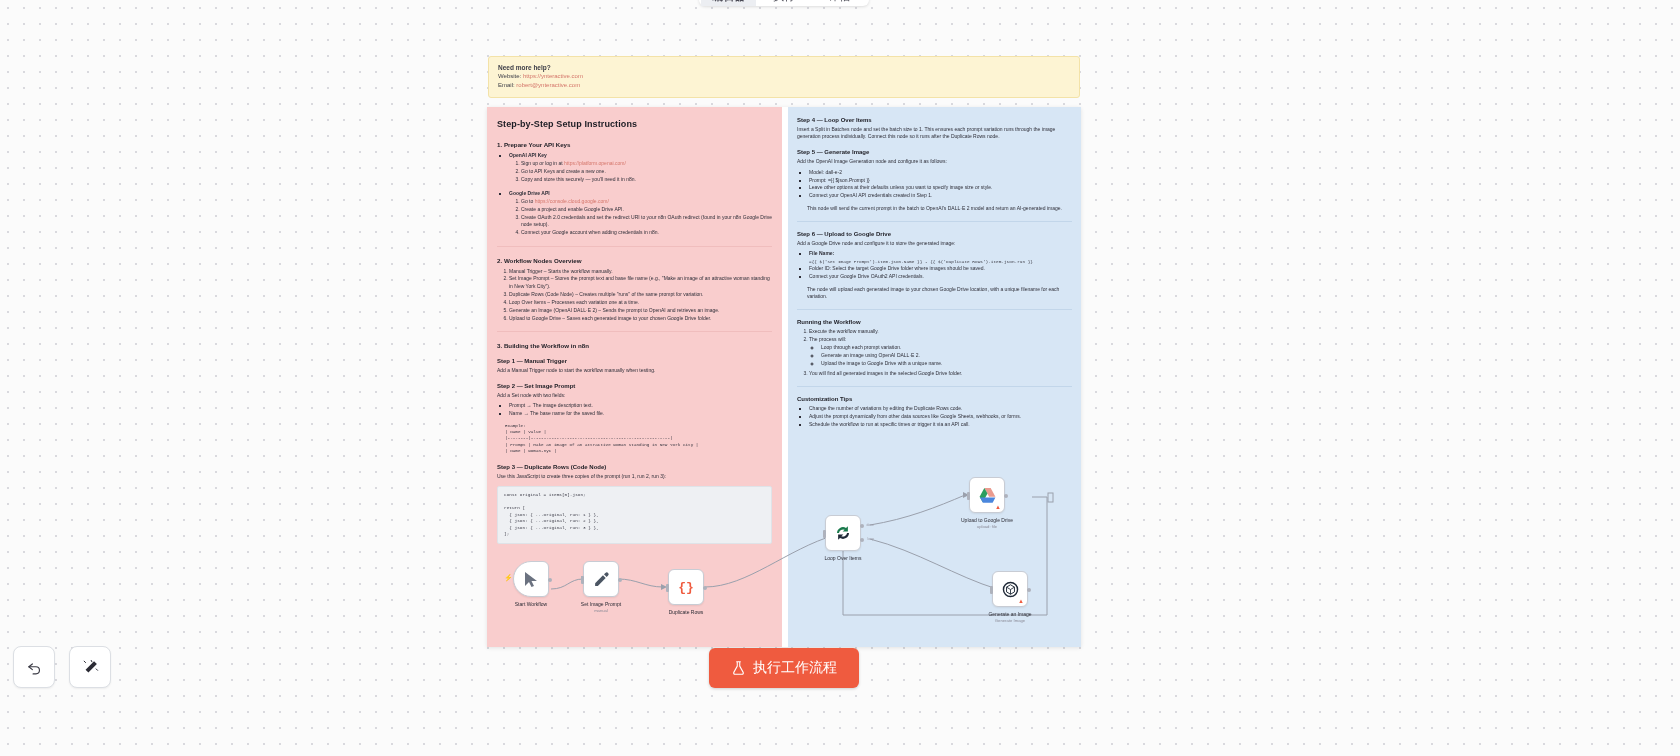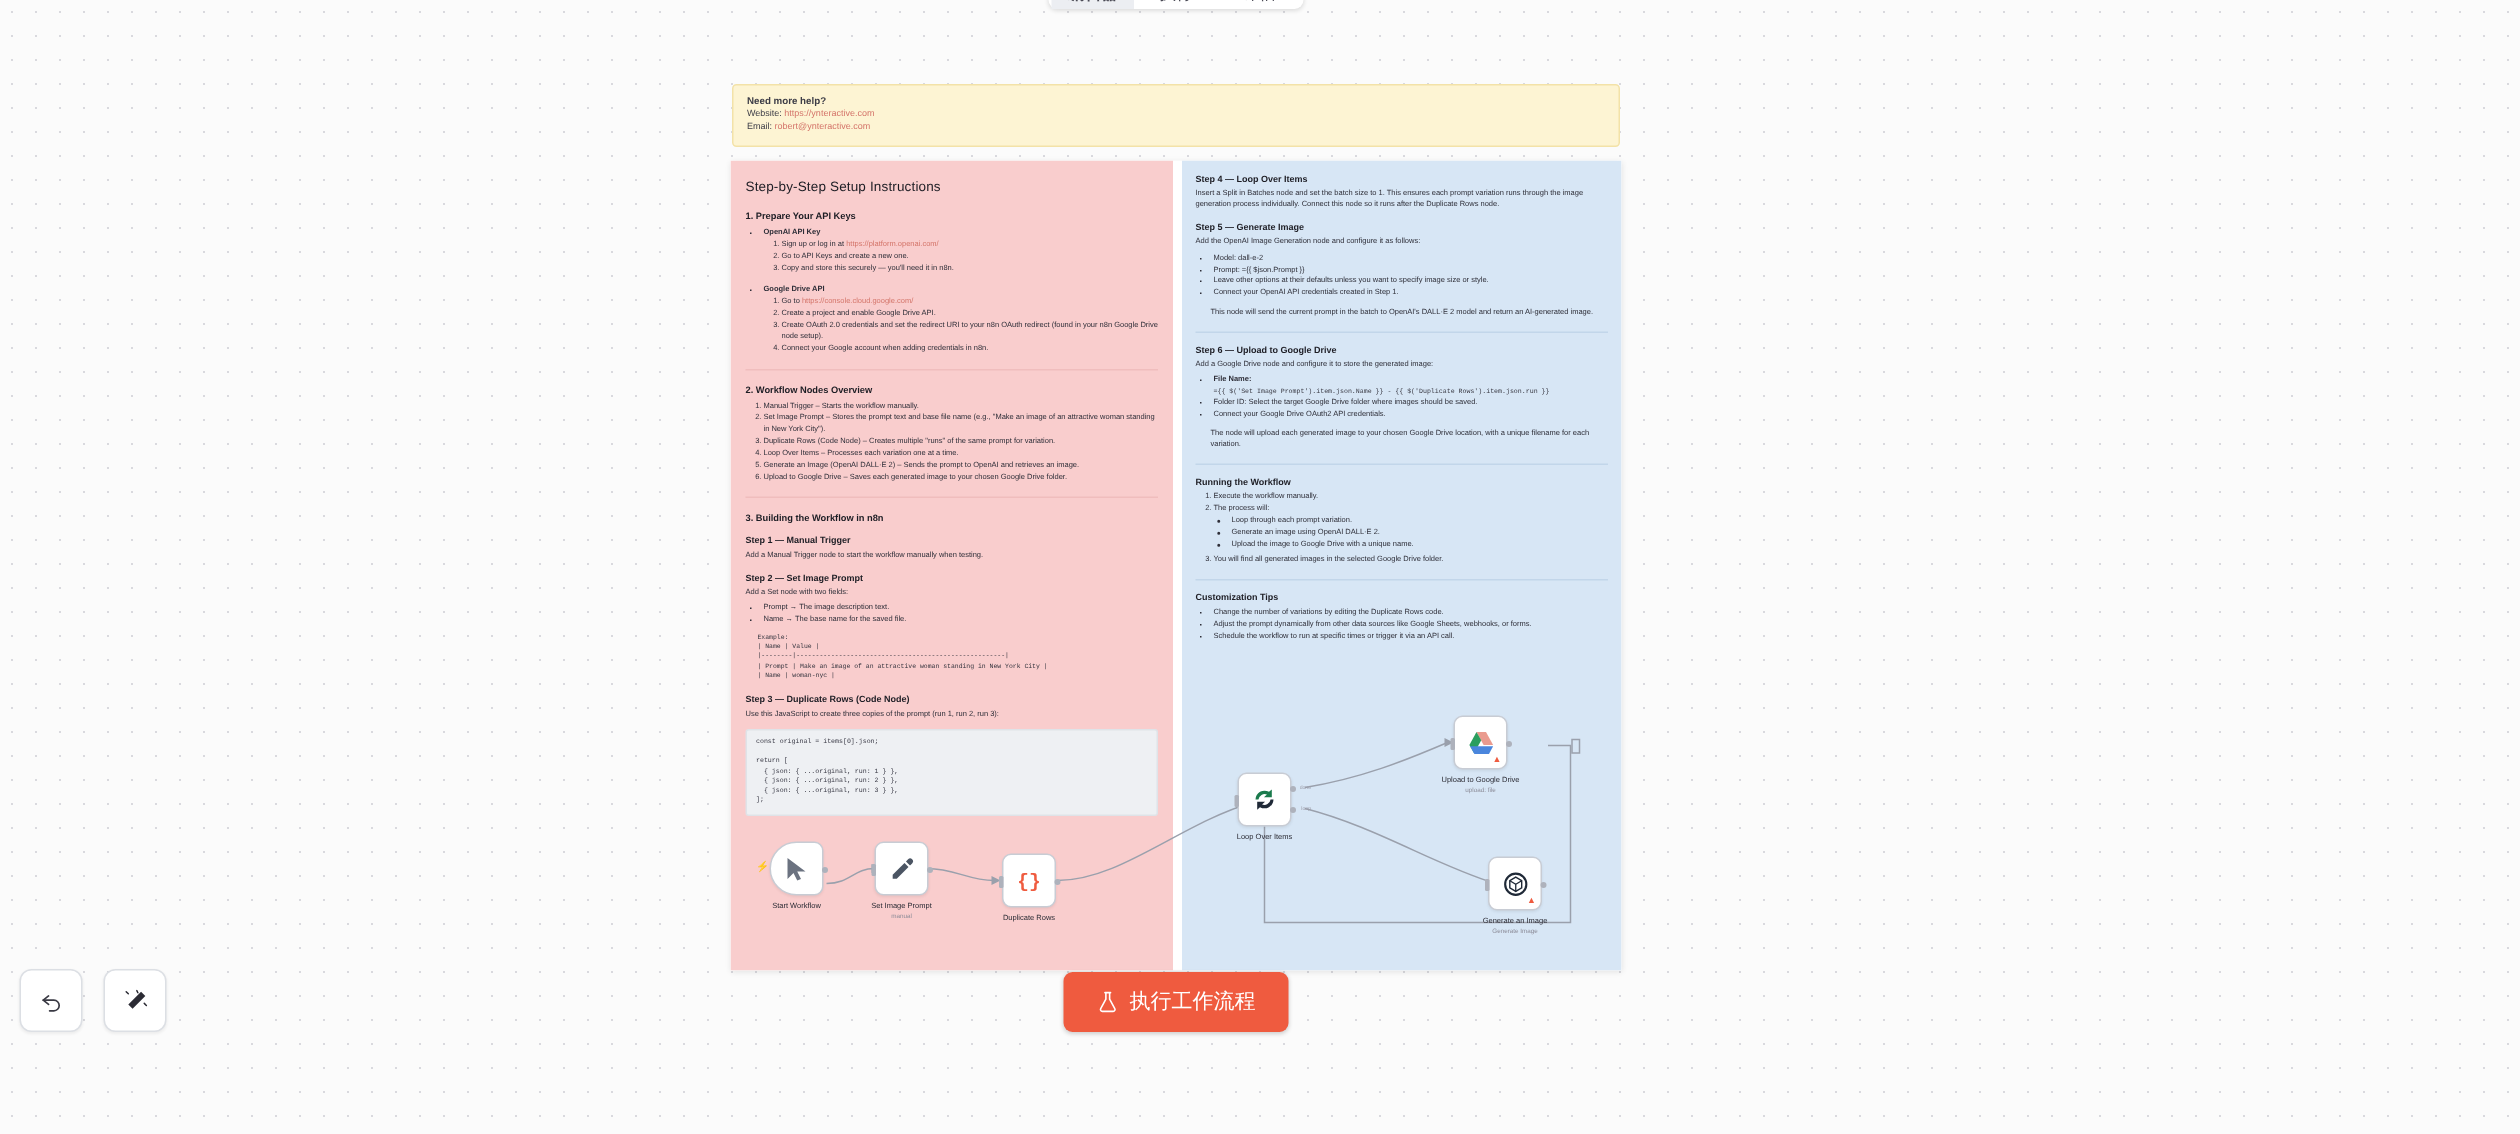--- a/index.html
+++ b/index.html
@@ -47,21 +47,21 @@
     position:absolute; left:0; top:0; width:295px; height:540px;
     background:#f9cdcd;
     padding:10px 8px 0 8px; overflow:hidden;
   }
   .panel-right{
     position:absolute; left:301px; top:0; width:293px; height:540px;
     background:#d7e6f5;
     padding:8px 7px 0 7px; overflow:hidden;
   }
 
-  h1.doc-title{ font-size:9px; font-weight:400; color:#1d1d24; margin:2px 0 12px 2px; letter-spacing:.1px;}
+  h1.doc-title{ font-size:9px; font-weight:700; color:#1d1d24; margin:2px 0 12px 2px; letter-spacing:.1px;}
   h2.sec{ font-size:6.2px; font-weight:700; color:#1d1d24; margin:10px 0 4px 2px;}
   h3.step{ font-size:6px; font-weight:700; color:#1d1d24; margin:9px 0 3px 2px;}
   .p{ font-size:5px; color:#2e2e38; line-height:7.2px; margin:0 0 3px 2px;}
   .b{ font-weight:700; }
   .lk{ color:#d4756a; }
   ul.l1, ol.l1{ margin:0 0 3px 0; padding-left:14px; }
   ul.l1 li, ol.l1 li{ font-size:5px; color:#2e2e38; line-height:7.4px; margin:0 0 .5px 0;}
   ol.l2, ul.l2{ margin:1px 0 2px 0; padding-left:12px; }
   ol.l2 li, ul.l2 li{ font-size:5px; line-height:7.4px; }
   ul.l1 { list-style:square; }

